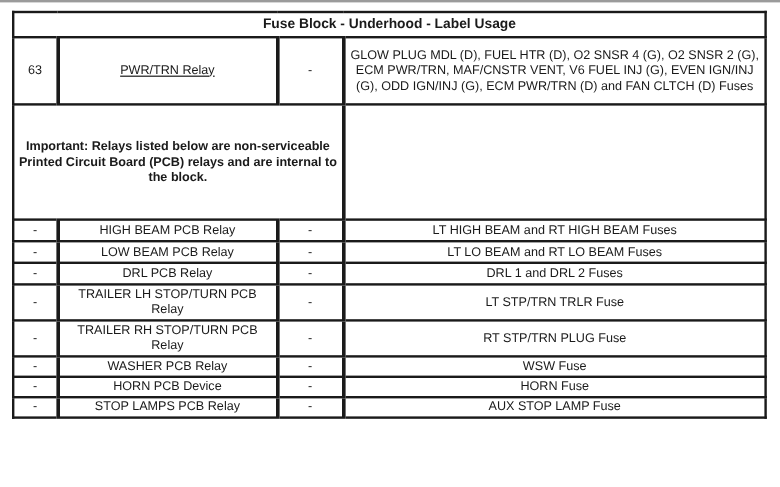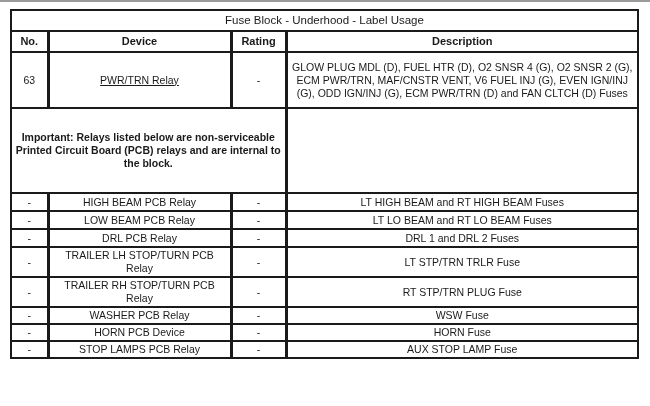--- a/index.html
+++ b/index.html
@@ -37,32 +37,32 @@
     font-size: 10.5px;
     line-height: 13px;
     text-align: center;
     vertical-align: middle;
     overflow: hidden;
   }
   
   .fuse-table .sep { border-left-width: 3px; }
 
   .title-row td {
-    font-weight: normal;
+    font-weight: bold;
     font-size: 11.5px;
     height: 17px;
     margin-left: 35px;
   }
   .header-row th {
     font-weight: bold;
     font-size: 11px;
     height: 17px;
   }
   .main-row { height: 56px; }
-  .note-row { height: 85px; }
+  .note-row { height: 96px; }
   .note-cell {
     font-weight: bold;
     font-size: 11px;
     line-height: 15px;
     padding: 4px 12px;
   }
   .left { text-align: left; text-decoration: underline; }
   .desc-main {
     text-align: left;
     padding: 2px 4px;
@@ -82,26 +82,20 @@
     <col style="width:183px">
     <col style="width:55px">
     <col style="width:352px">
   </colgroup>
 
   <tbody>
       <tr class="title-row">
     <td colspan="4">Fuse Block - Underhood - Label Usage</td>
   </tr>
 
-  <tr class="header-row">
-    <th>No.</th>
-    <th class="sep">Device</th>
-    <th class="sep">Rating</th>
-    <th class="sep">Description</th>
-  </tr>
 
   <tr class="main-row">
     <td>63</td>
     <td class="sep left">PWR/TRN Relay</td>
     <td class="sep">-</td>
     <td class="sep desc-main">GLOW PLUG MDL (D), FUEL HTR (D), O2 SNSR 4 (G), O2 SNSR 2 (G), ECM PWR/TRN, MAF/CNSTR VENT, V6 FUEL INJ (G), EVEN IGN/INJ (G), ODD IGN/INJ (G), ECM PWR/TRN (D) and FAN CLTCH (D) Fuses</td>
   </tr>
 
   <tr class="note-row">
     <td colspan="3" class="note-cell">Important: Relays listed below are non-serviceable Printed Circuit Board (PCB) relays and are internal to the block.</td>

